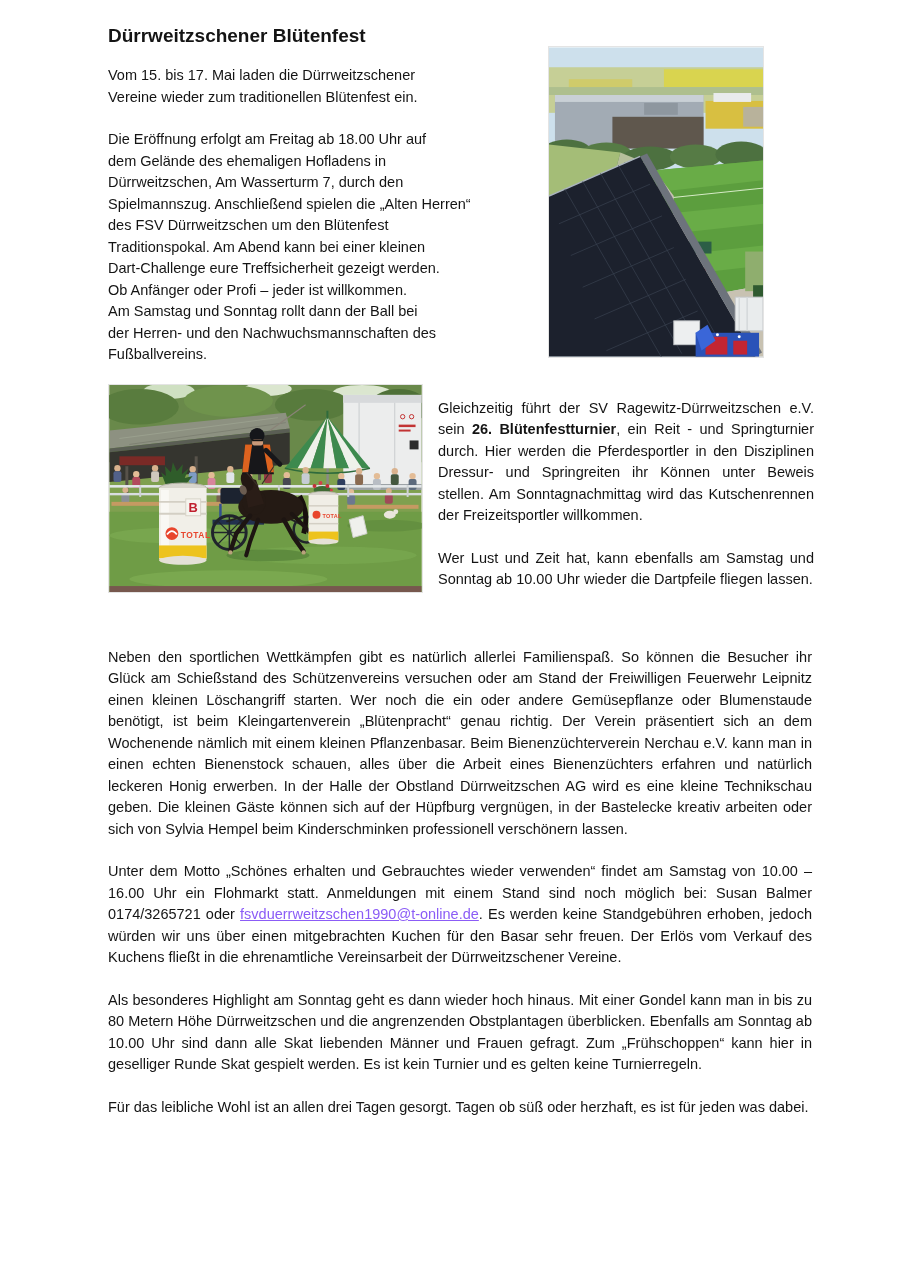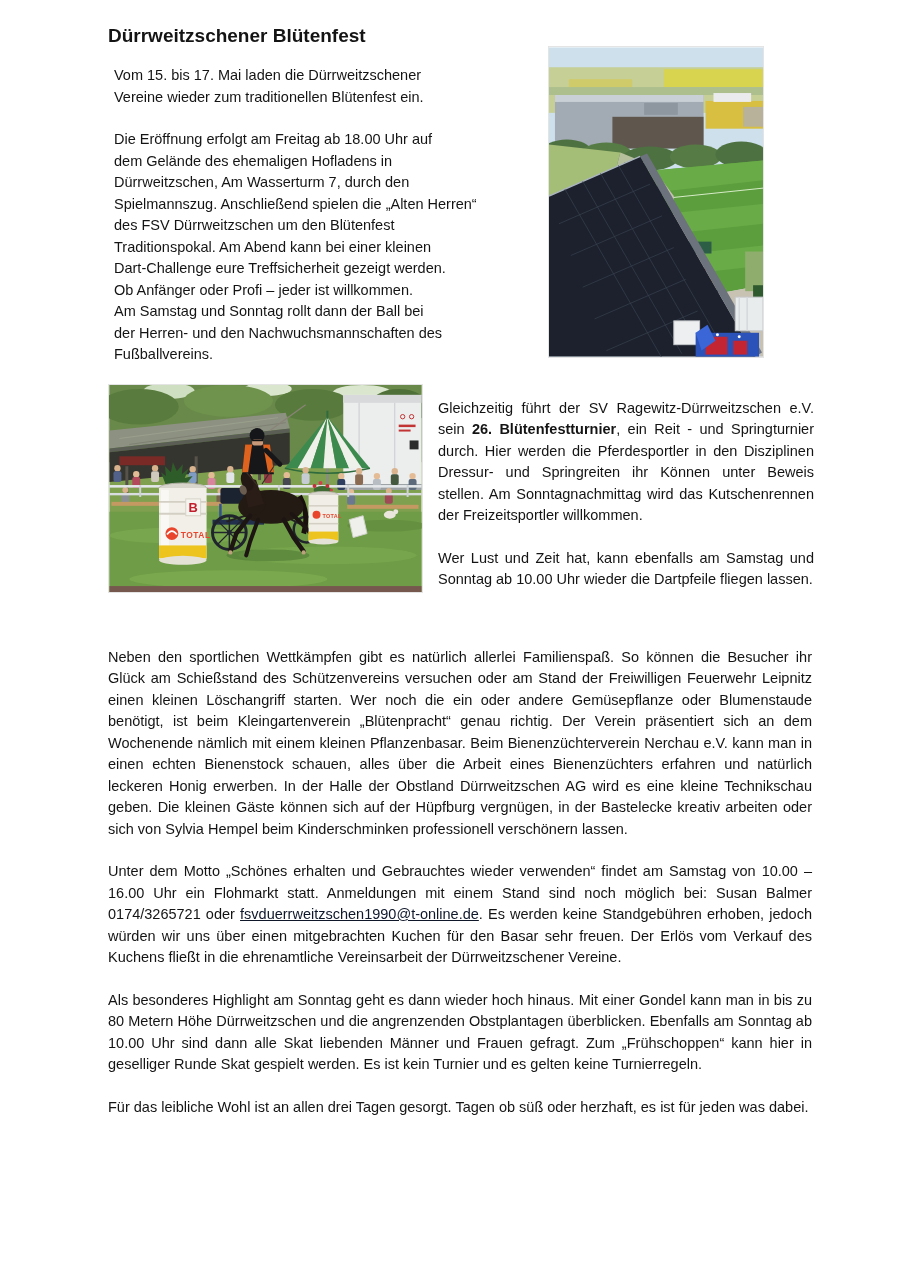--- a/index.html
+++ b/index.html
@@ -1,29 +1,29 @@
 <!DOCTYPE html>
 <html><head>
 <meta charset="utf-8">
 <style>
   html,body{margin:0;padding:0;background:#fff;}
   .page{position:relative;width:900px;height:1288px;background:#ffffff;overflow:hidden;
         font-family:"Liberation Sans",sans-serif;font-size:14.5px;line-height:21.5px;color:#141414;}
   .content{position:absolute;left:108px;top:25px;width:704px;}
   .doc-title{font-size:19px;font-weight:bold;margin:0;line-height:21px;}
   .intro{width:432px;}
-  .intro p{margin:6px;white-space:pre-line;}
+  .intro p{margin:0;white-space:pre-line;}
   .intro .p1{margin-top:19px;}
   .intro .p2{margin-top:21px;}
   .section2{margin-top:32px;margin-left:330px;width:376px;min-height:228px;text-align:justify;}
   .section2 p{margin:0;}
   .section2 .p2{margin-top:21px;}
   .fullpara{margin:21px 0 0 0;text-align:justify;}
   .fullpara.first{margin-top:0;}
-  .email{color:#0f172a;text-decoration:underline;cursor:pointer;}
+  .email{color:#8b5cf6;text-decoration:underline;cursor:pointer;}
   strong{font-weight:bold;}
   figure{position:absolute;margin:0;padding:0;}
   .fig-aerial{left:548px;top:46px;width:216px;height:312px;}
   .fig-horse{left:108px;top:384px;width:315px;height:209px;}
   figure svg{display:block;border:1px solid #e4e4e4;box-sizing:border-box;}
 </style>
 </head>
 <body>
 
 <div class="page">

